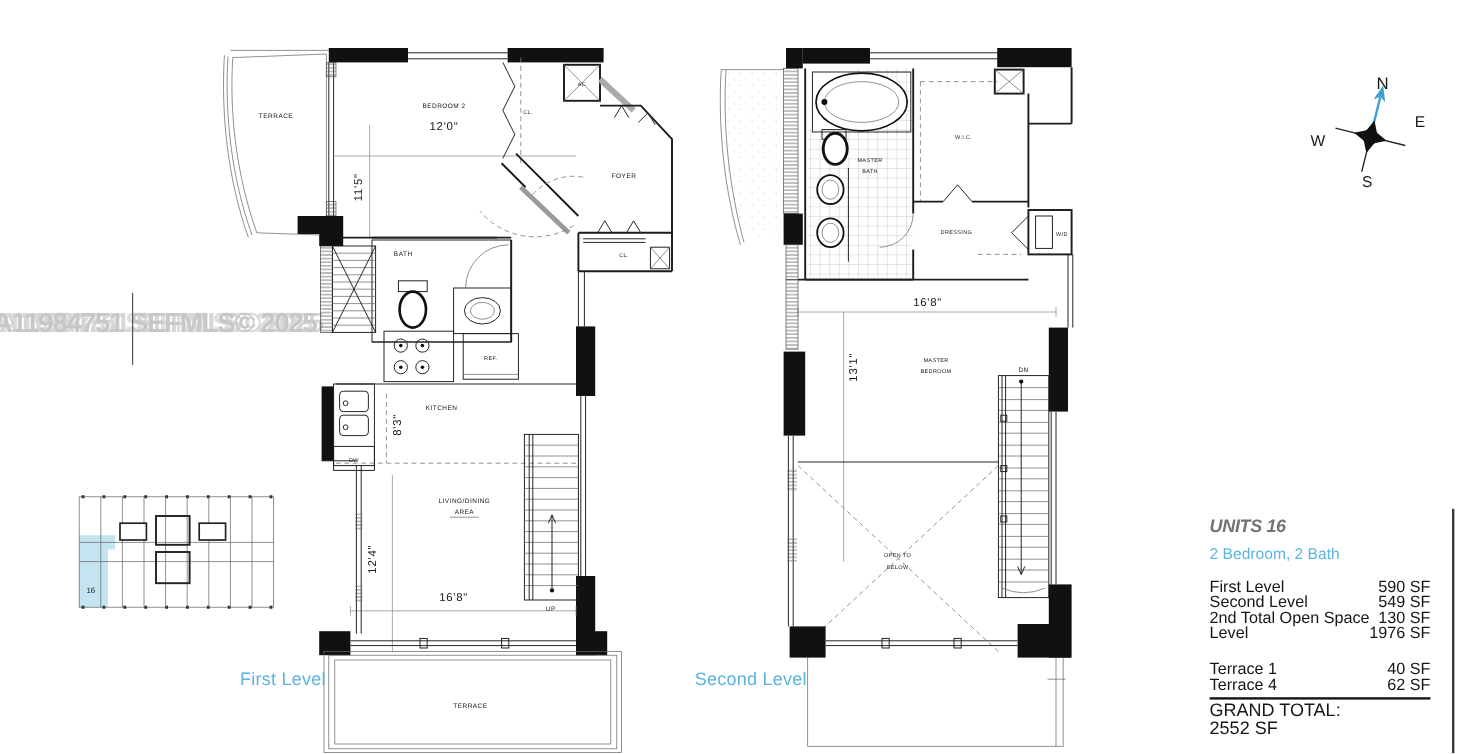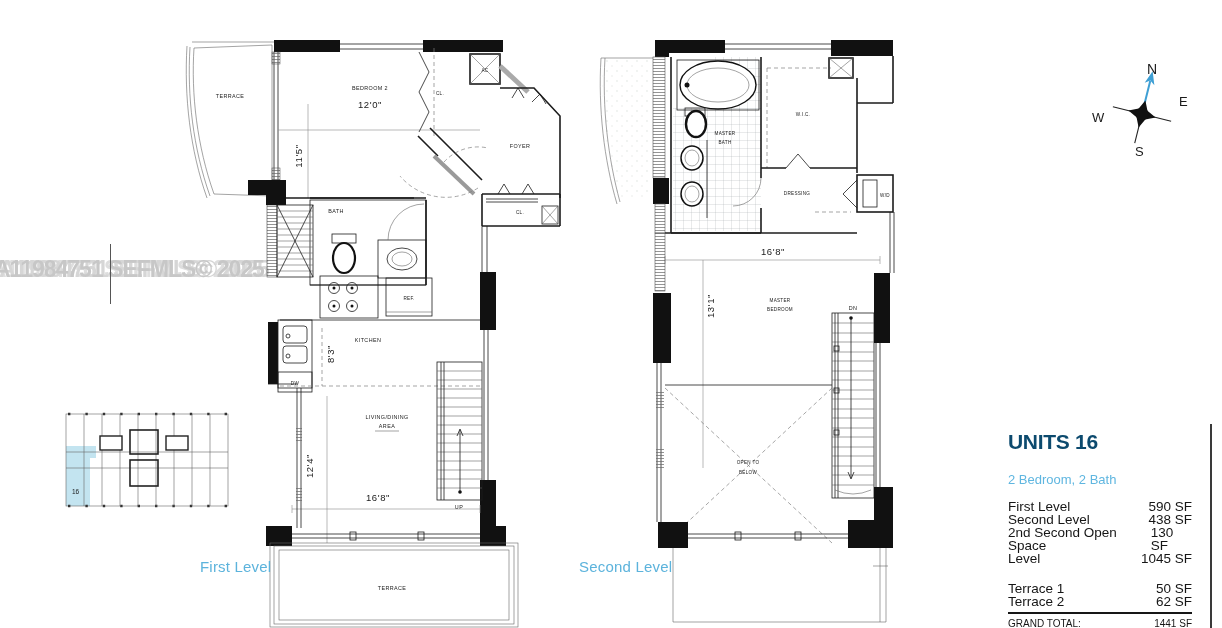--- a/index.html
+++ b/index.html
@@ -16,27 +16,27 @@
   .dash{stroke:#808080;stroke-width:.7;stroke-dasharray:4 3;fill:none;}
   .blk{fill:#111;stroke:none;}
   .watermark{position:absolute;left:-6px;top:256px;font-size:23px;font-weight:700;
      color:#c7c7c7;letter-spacing:-1px;white-space:nowrap;
      text-shadow:5px 0 0 #d6d6d6,-4px 0 0 #dedede;}
   .stray-line{position:absolute;left:110px;top:244px;width:1px;height:60px;background:#555;}
   .caption{position:absolute;font-size:15px;color:#5cb3dc;letter-spacing:.2px;}
   .caption.first{left:200px;top:558px;}
   .caption.second{left:579px;top:558px;}
   .info{position:absolute;left:1008px;top:430px;width:184px;color:#161616;}
-  .info .title{font-size:21px;font-weight:700;color:#0c4a6e;letter-spacing:-.3px;}
-  .info .subtitle{font-size:13px;color:#5fb6e0;margin-top:18px;}
+  .info .title{font-size:15px;font-weight:700;color:#737373;letter-spacing:-.3px;font-style:italic;}
+  .info .subtitle{font-size:13px;color:#5fb6e0;margin-top:7px;}
   .info .rows{margin-top:13px;}
   .info .row{display:flex;justify-content:space-between;font-size:13.5px;line-height:13px;}
   .info .terrace-rows{margin-top:17px;}
   .info .rule{border:0;border-top:2px solid #161616;margin:4px 0 2px 0;}
-  .info .grand .row{font-size:10px;line-height:15px;}
+  .info .grand .row{font-size:15px;line-height:15px;flex-direction:column;}
   .right-rule{position:absolute;left:1210px;top:424px;width:2px;height:204px;background:#3a3a3a;}
 </style>
 </head>
 <body>
 
 <div class="sheet">
 
   <div class="watermark">A11984751 SEFMLS© 2025</div>
   <div class="stray-line"></div>
 
@@ -320,44 +320,44 @@
   <div class="info">
     <div class="title">UNITS 16</div>
     <div class="subtitle">2 Bedroom, 2 Bath</div>
     <div class="rows">
       <div class="row">
         <span>First Level</span>
         <span>590 SF</span>
       </div>
       <div class="row">
         <span>Second Level</span>
-        <span>438 SF</span>
-      </div>
-      <div class="row">
-        <span>2nd Second Open Space</span>
+        <span>549 SF</span>
+      </div>
+      <div class="row">
+        <span>2nd Total Open Space</span>
         <span>130 SF</span>
       </div>
       <div class="row">
         <span>Level</span>
-        <span>1045 SF</span>
+        <span>1976 SF</span>
       </div>
     </div>
     <div class="rows terrace-rows">
       <div class="row">
         <span>Terrace 1</span>
-        <span>50 SF</span>
-      </div>
-      <div class="row">
-        <span>Terrace 2</span>
+        <span>40 SF</span>
+      </div>
+      <div class="row">
+        <span>Terrace 4</span>
         <span>62 SF</span>
       </div>
     </div>
     <hr class="rule">
     <div class="grand">
       <div class="row">
         <span>GRAND TOTAL:</span>
-        <span>1441 SF</span>
+        <span>2552 SF</span>
       </div>
     </div>
   </div>
 
   <div class="right-rule"></div>
 </div>
 
 </body></html>

